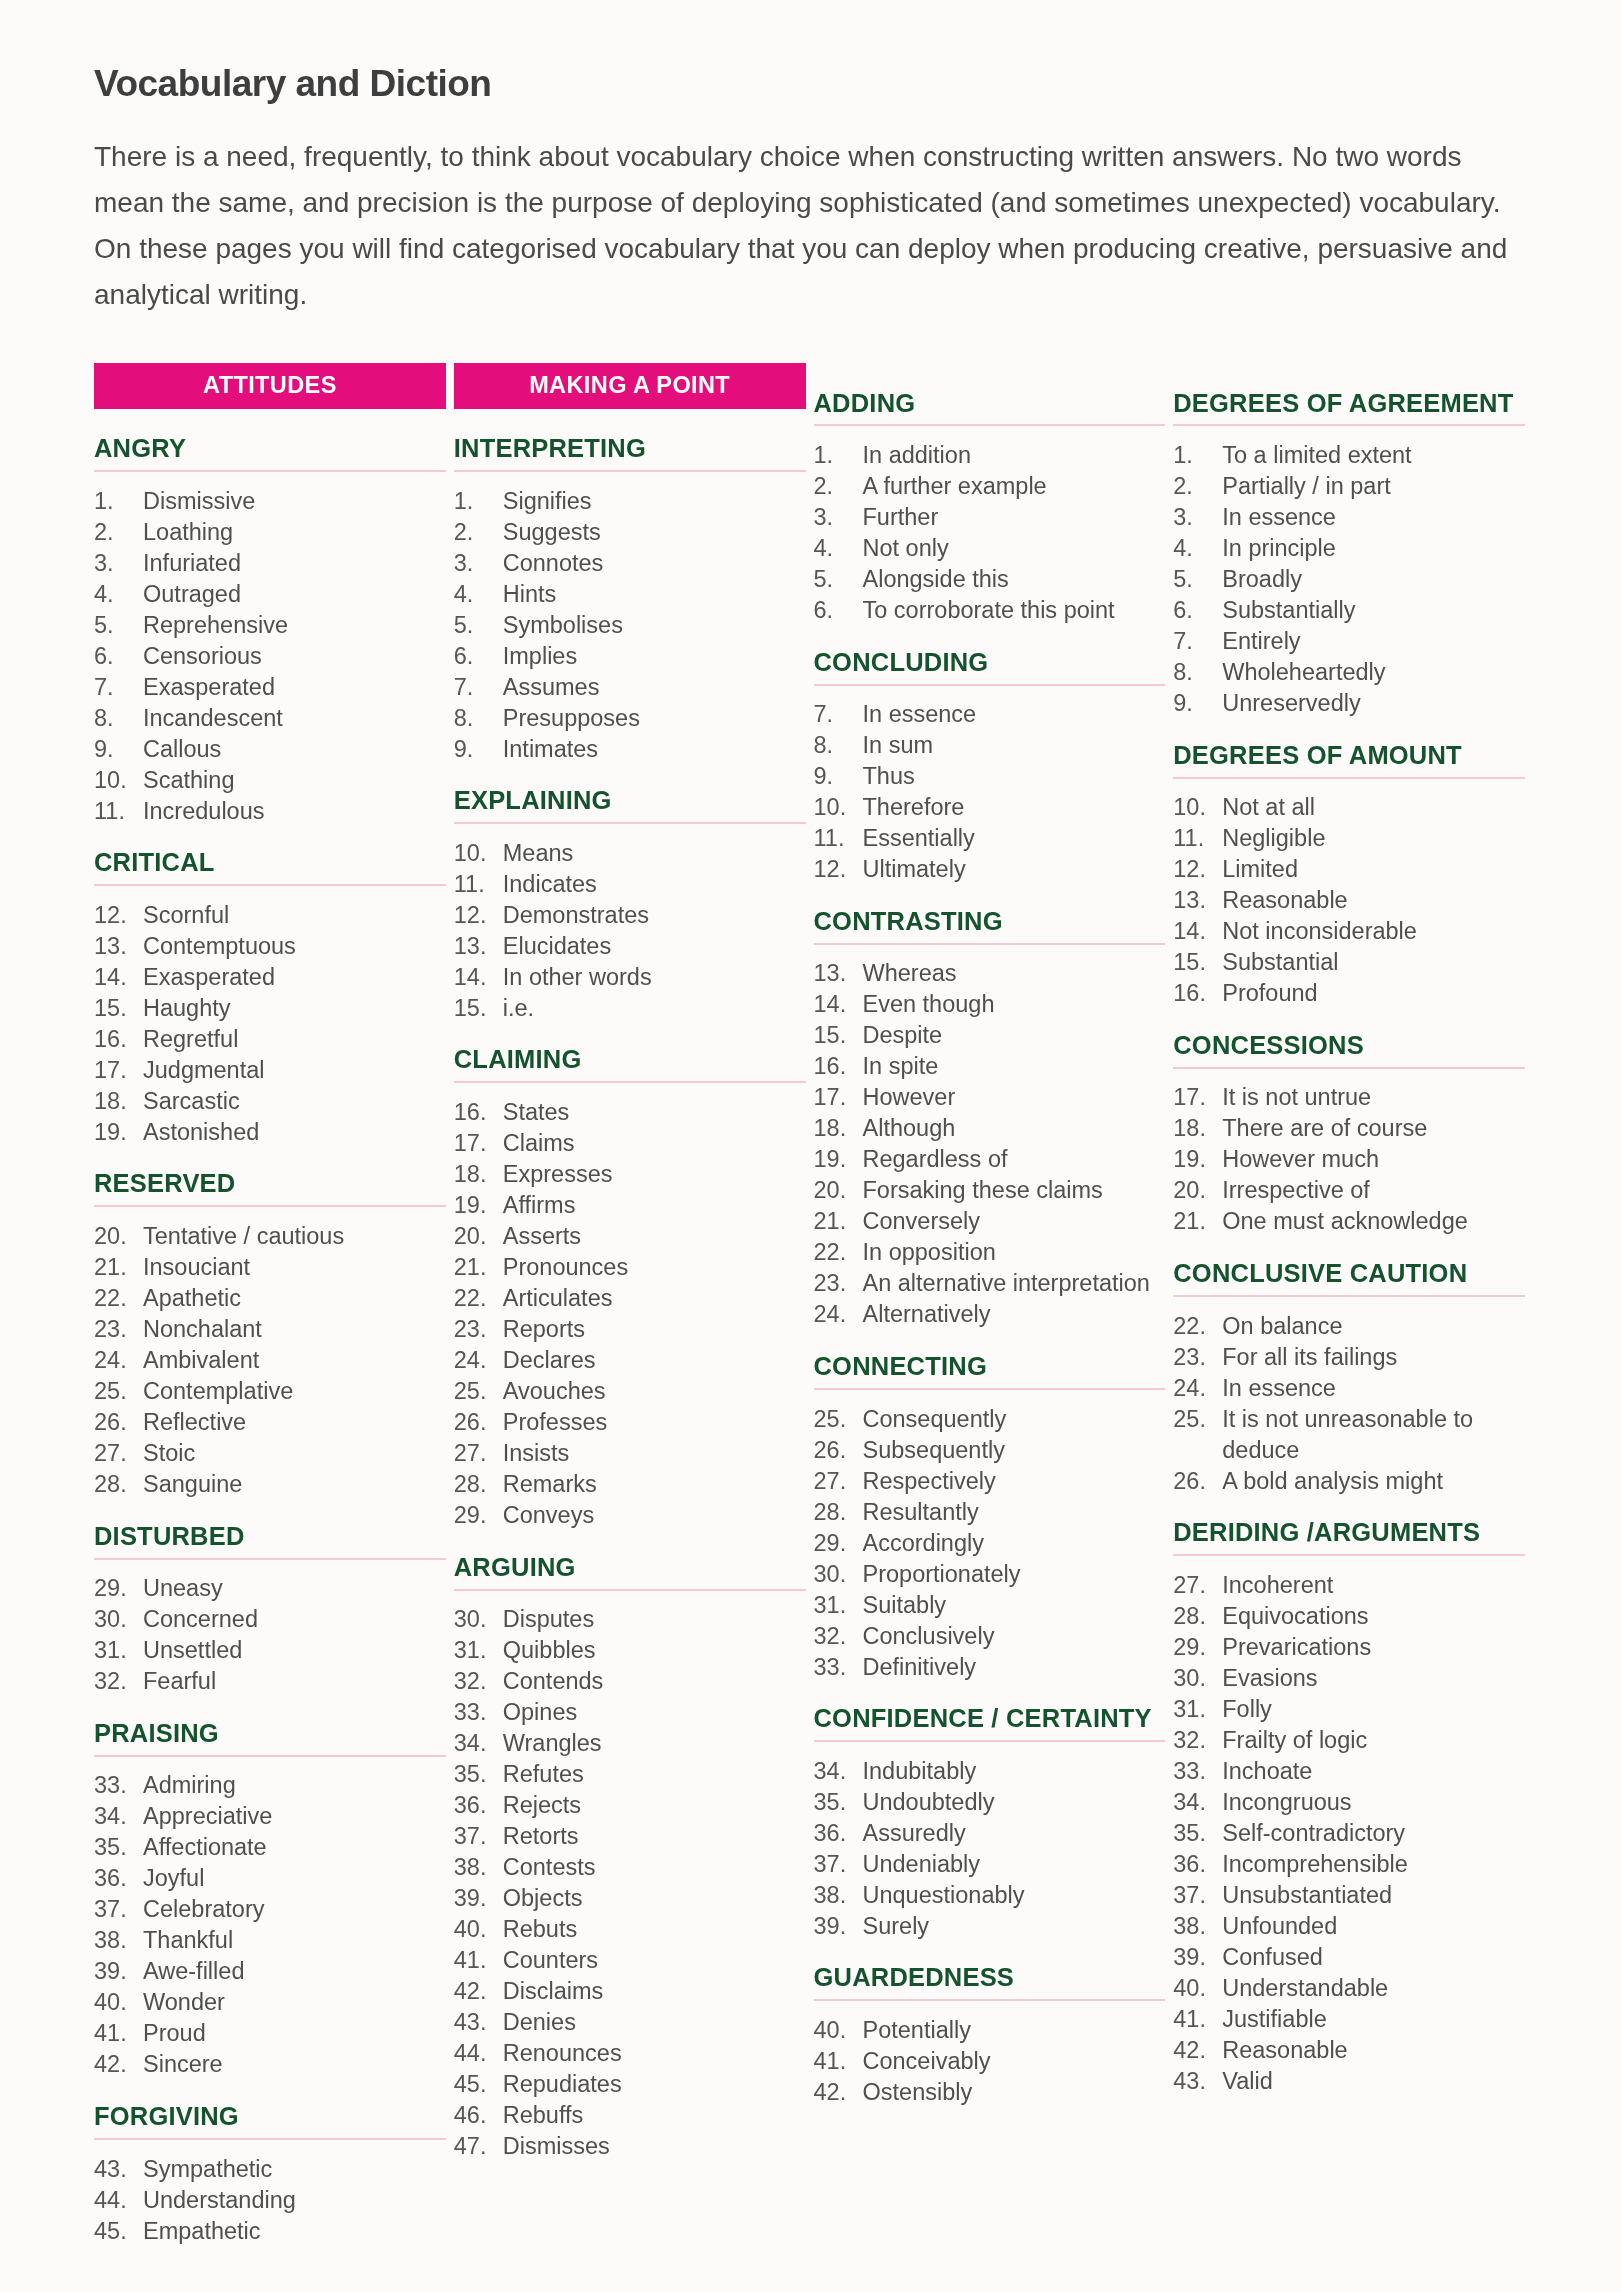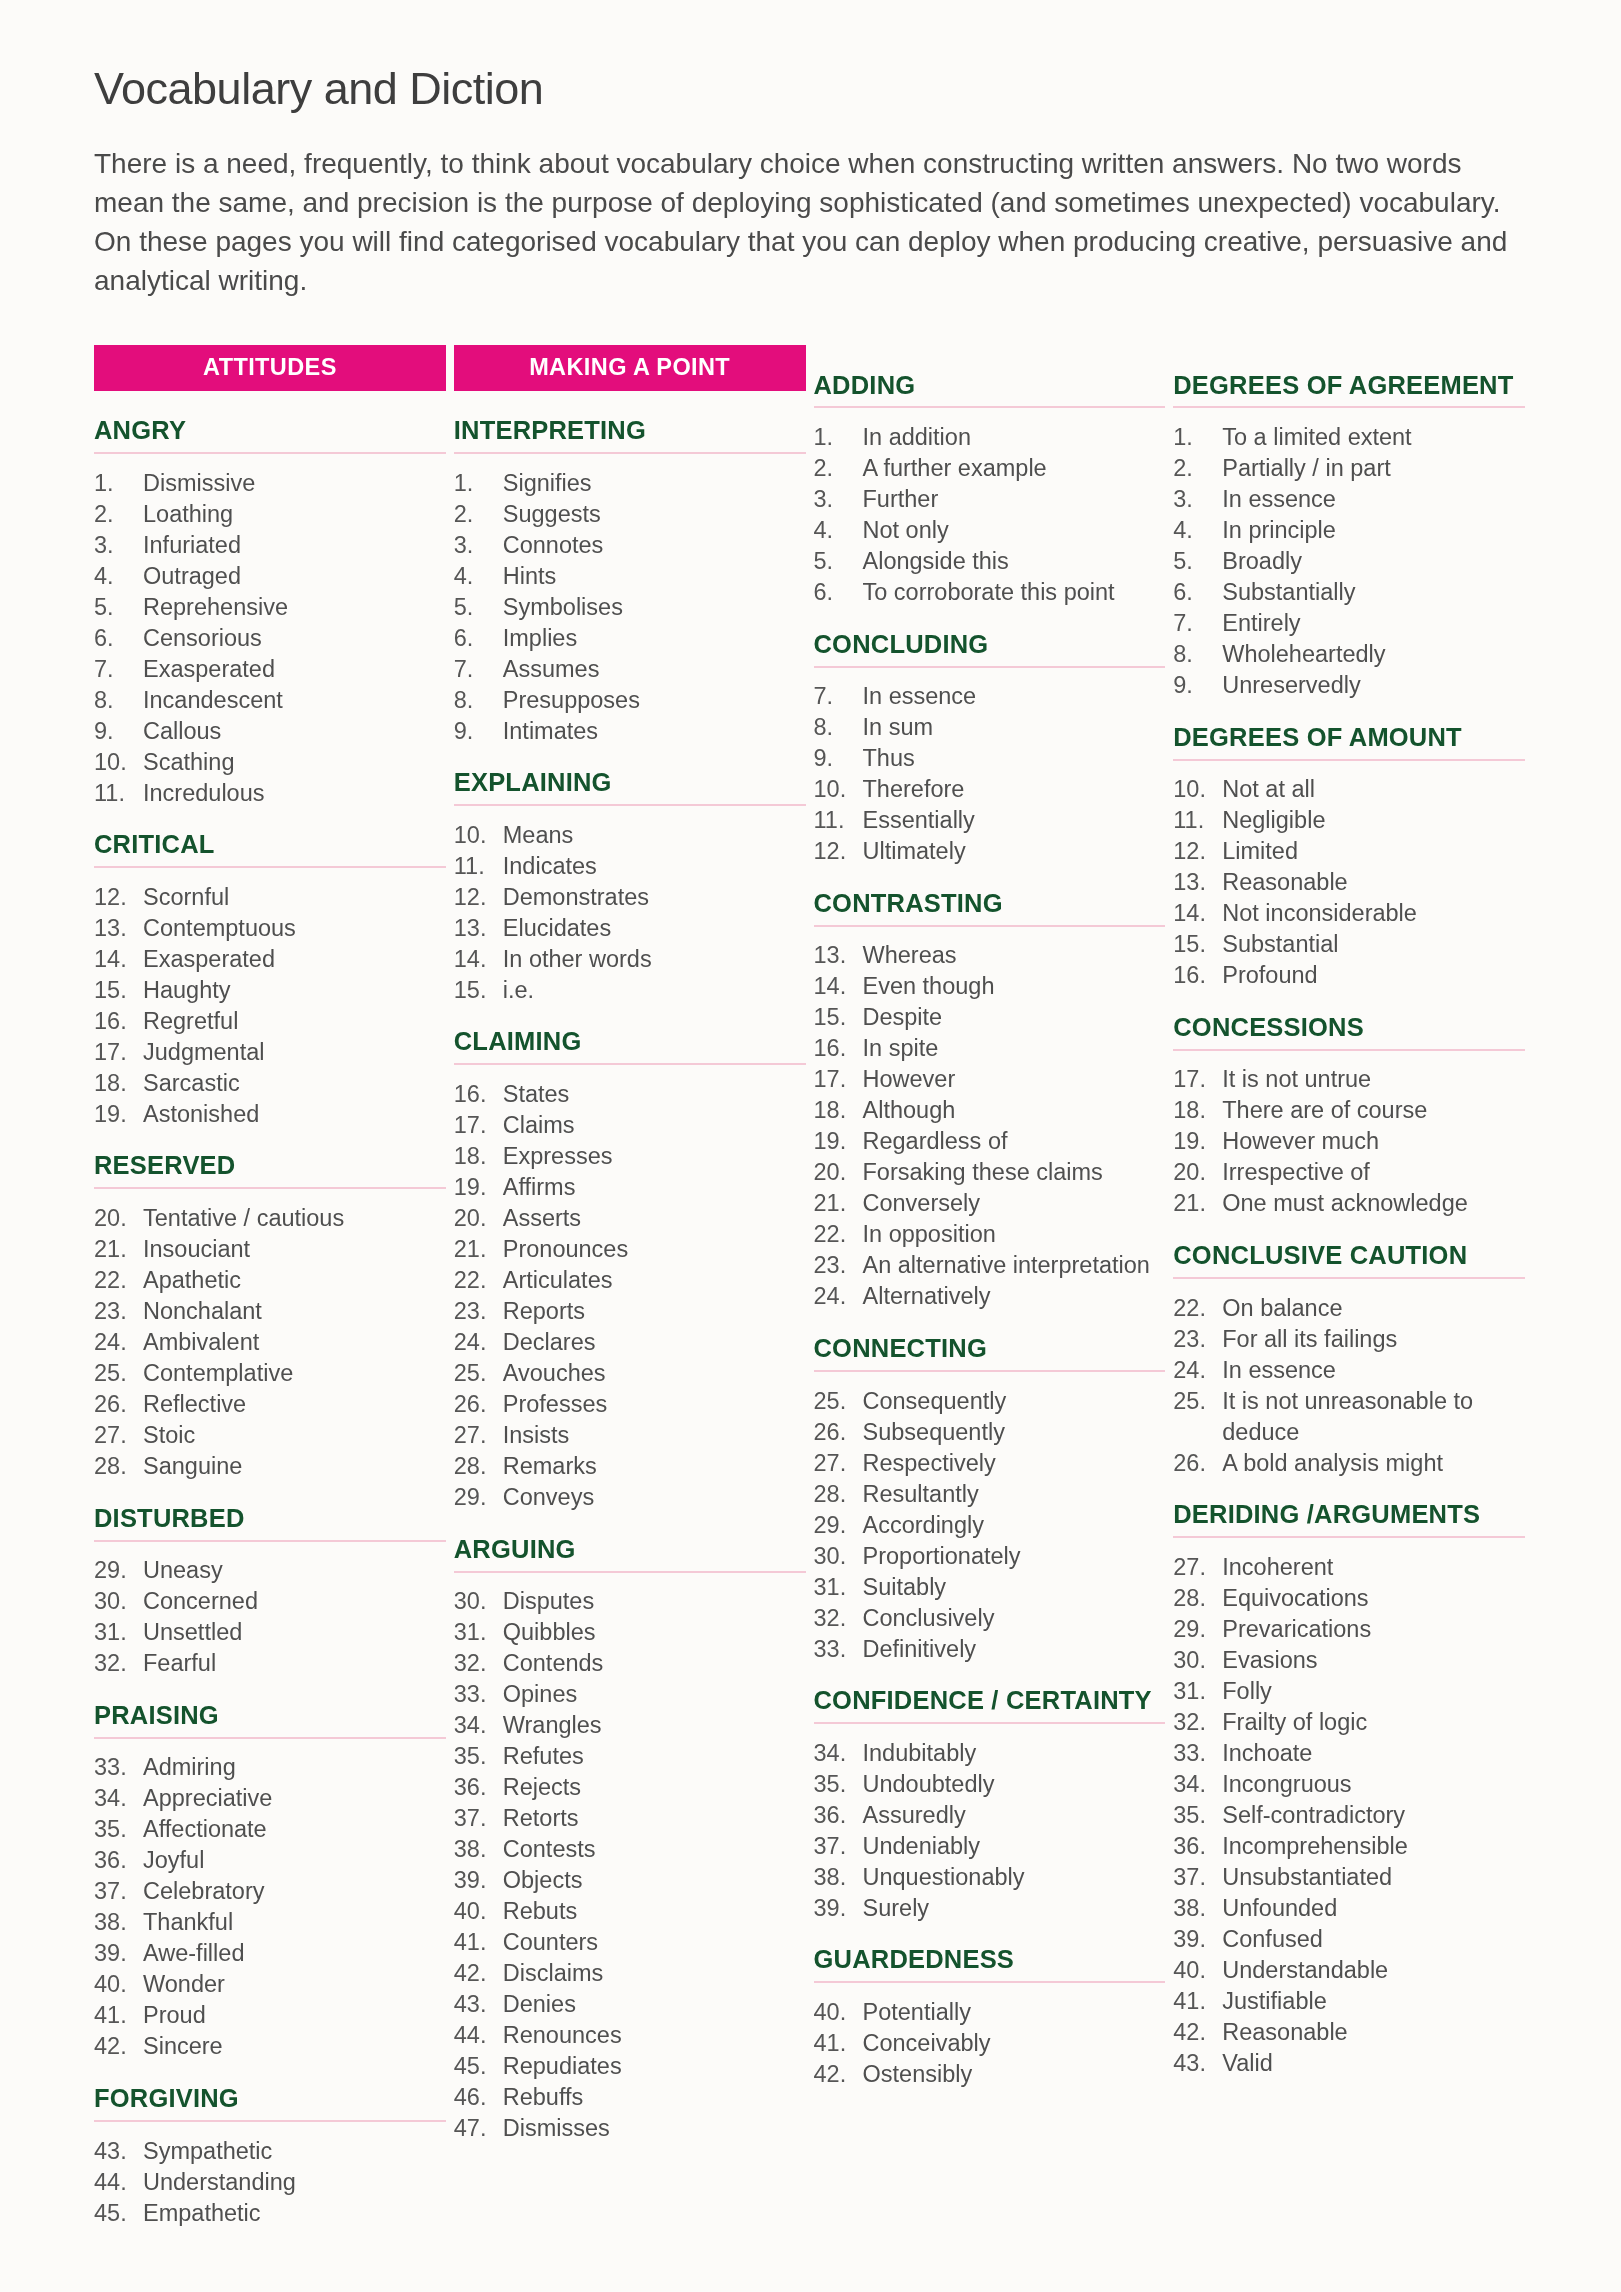--- a/index.html
+++ b/index.html
@@ -15,30 +15,30 @@
     height:2293px;
     box-sizing:border-box;
     background:var(--paper);
     font-family:"Liberation Sans", sans-serif;
     color:var(--body);
     padding:63px 96px 39px 94px;
     overflow:hidden;
   }
   .page-title{
     margin:0;
-    font-size:45px;
-    font-weight:400;
+    font-size:37px;
+    font-weight:700;
     color:var(--ink);
     letter-spacing:-0.5px;
   }
   .intro{
     margin:29px 0 0 0;
     max-width:1436px;
     font-size:28px;
-    line-height:39px;
+    line-height:46px;
     color:#4a4a4a;
   }
   .columns{
     margin-top:45px;
     display:grid;
     grid-template-columns:repeat(4,1fr);
     column-gap:20.6px;
     align-items:start;
     gap:8px;
   }

